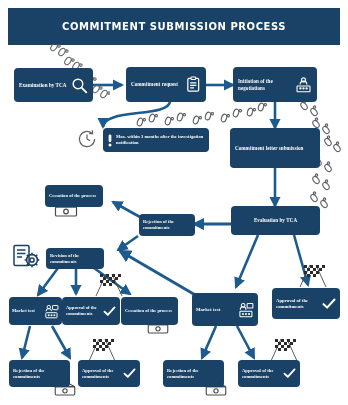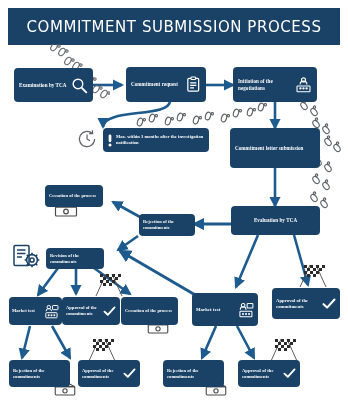--- a/index.html
+++ b/index.html
@@ -4,21 +4,21 @@
 <style>
   html,body{margin:0;padding:0;background:#ffffff;}
   body{width:348px;height:405px;overflow:hidden;
        font-family:"Liberation Serif", serif;}
   #stage{position:relative;width:348px;height:405px;background:#fff;}
 
   
   .header{position:absolute;left:8px;top:8px;width:332px;height:37px;
           background:#194266;display:flex;align-items:center;justify-content:center;}
   .header .ttl{color:#ffffff;font-family:"DejaVu Sans",sans-serif;
-               font-weight:normal;font-size:15px;letter-spacing:.55px;}
+               font-weight:bold;font-size:10px;letter-spacing:.55px;}
 
   
   .node{position:absolute;background:#194266;border-radius:4px;
         box-sizing:border-box;display:flex;align-items:center;
         padding:3px 5px;overflow:hidden;}
   .node .lbl{color:#ffffff;font-size:5.1px;line-height:1.25;font-weight:bold;
              letter-spacing:.05px;flex:1 1 auto;}
   .node.center{justify-content:center;}
   .node.center .lbl{flex:0 0 auto;text-align:left;}
   .node .ic{flex:0 0 auto;margin-left:3px;display:flex;align-items:center;

